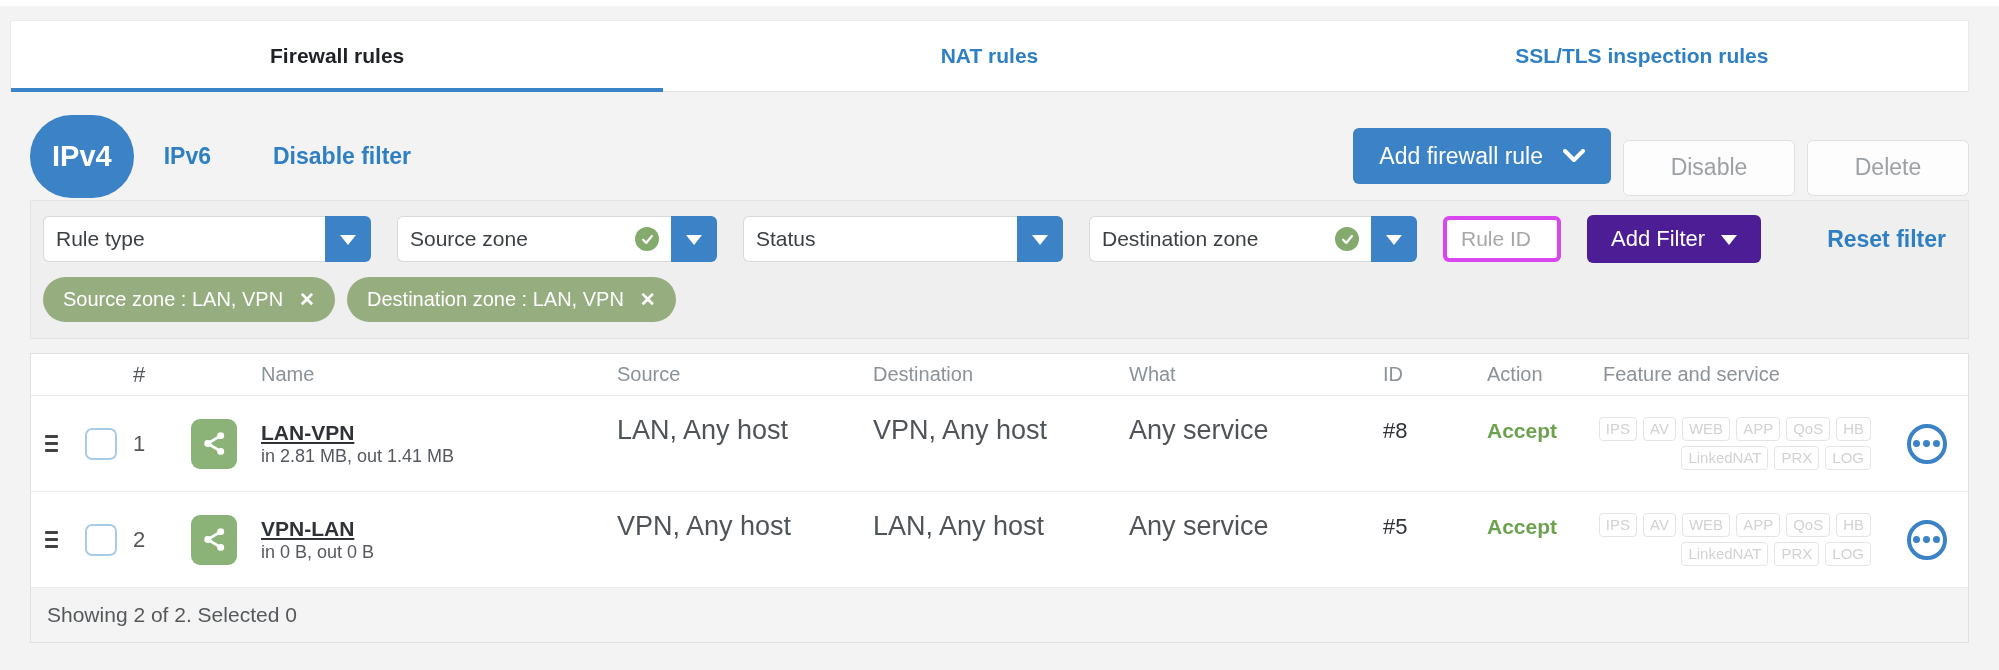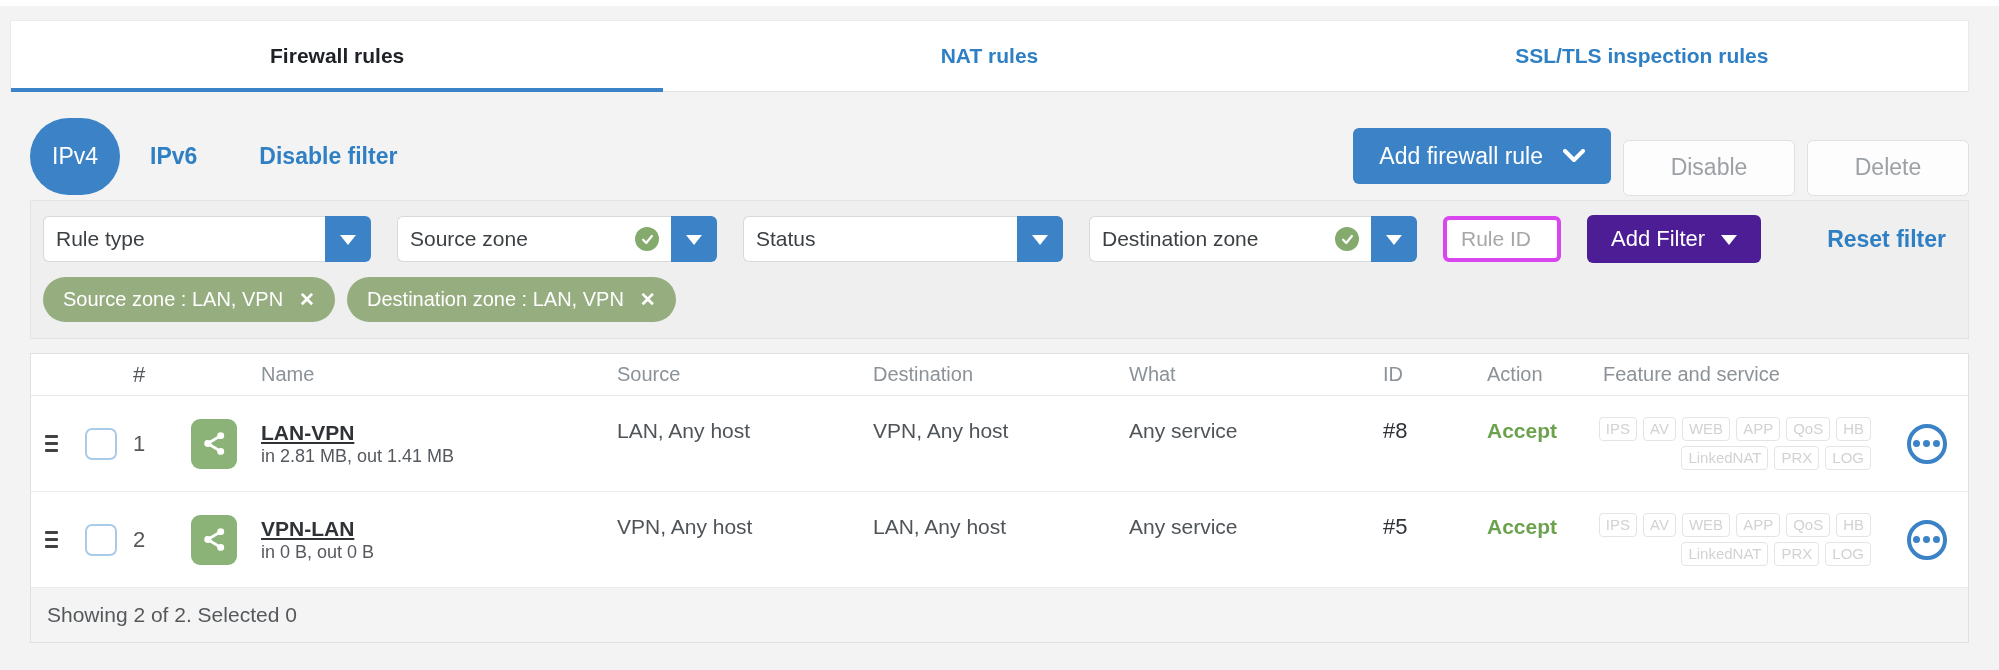--- a/index.html
+++ b/index.html
@@ -29,21 +29,21 @@
   .tab.active::after {
     content:""; position:absolute; left:0; right:0; bottom:-1px; height:4px; background:#3b82c6;
   }
 
   
   .toolbar {
     margin:34px 30px 0 30px;
     height:60px; display:flex; align-items:center;
   }
   .pill-ipv4 {
-    background:#3b82c6; color:#fff; font-weight:normal; font-size:23px;
+    background:#3b82c6; color:#fff; font-weight:bold; font-size:29px;
     border-radius:999px; padding:25px 22px; border:none; cursor:pointer;
   }
   .link-ipv6 { color:#2e7fc3; font-weight:bold; font-size:23px; margin-left:30px; cursor:pointer; }
   .link-disable-filter { color:#2e7fc3; font-weight:bold; font-size:23px; margin-left:62px; cursor:pointer; }
   .toolbar-right { margin-left:auto; display:flex; align-items:center; gap:12px; }
   .btn-primary {
     background:#3b82c6; color:#fff; font-size:23px; border:none; border-radius:6px;
     height:56px; padding:0 26px; display:flex; align-items:center; gap:20px; cursor:pointer;
     font-family:inherit;
   }
@@ -114,21 +114,21 @@
   .c-icon   { width:66px; }
   .c-name   { width:360px; padding-left:4px; }
   .c-source { width:256px; }
   .c-dest   { width:256px; }
   .c-what   { width:246px; }
   .c-id     { width:108px; padding-left:8px; }
   .c-action { width:120px; padding-left:4px; }
   .c-feature{ width:282px; }
   .c-more   { flex:1; display:flex; justify-content:center; }
 
-  .trow .c-source, .trow .c-dest, .trow .c-what { font-size:21px; color:#4f5458; transform:translateY(-13px); }
+  .trow .c-source, .trow .c-dest, .trow .c-what { font-size:27px; color:#4f5458; transform:translateY(-13px); }
   .trow .c-id { font-size:22px; color:#2f3337; transform:translateY(-13px); }
   .trow .c-action { font-size:21px; font-weight:bold; color:#6ba24e; transform:translateY(-13px); }
 
   .drag-handle { display:flex; flex-direction:column; gap:4px; cursor:grab; }
   .drag-handle i { display:block; width:13px; height:3px; background:#3f4346; border-radius:1px; }
 
   .checkbox {
     width:32px; height:32px; background:#fff; border:2px solid #a9cbe9; border-radius:7px; cursor:pointer;
   }
 

